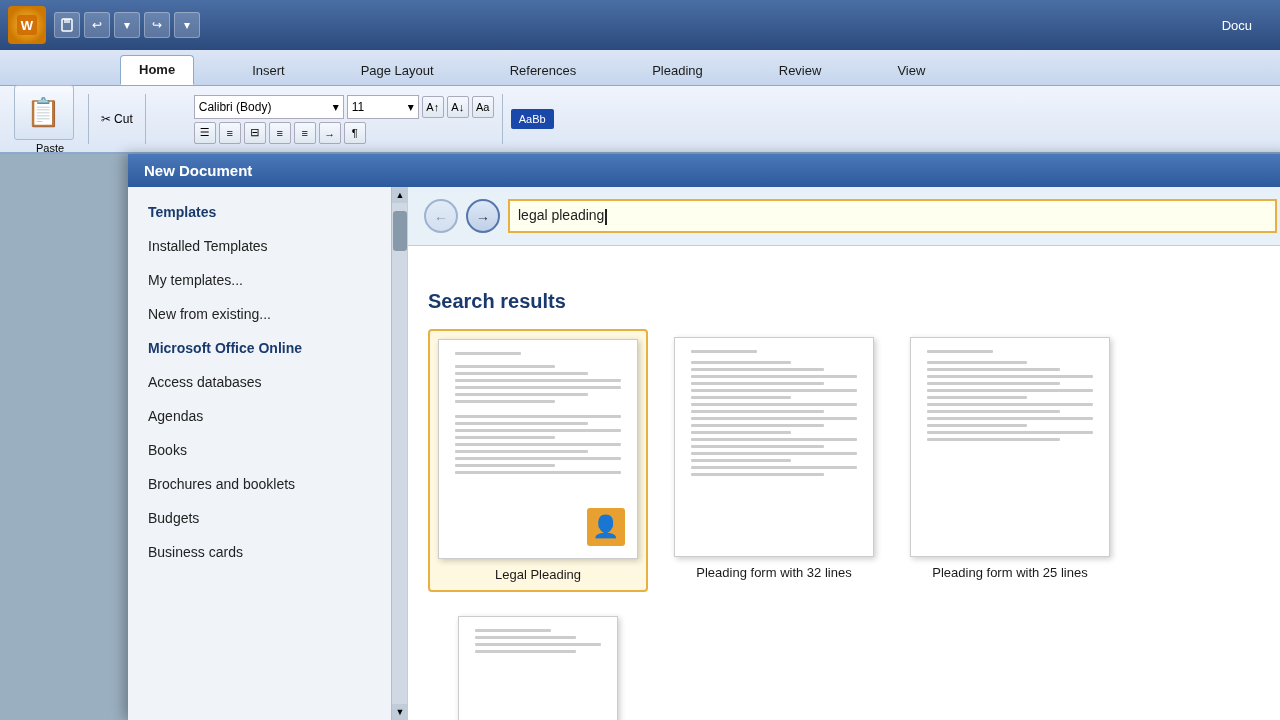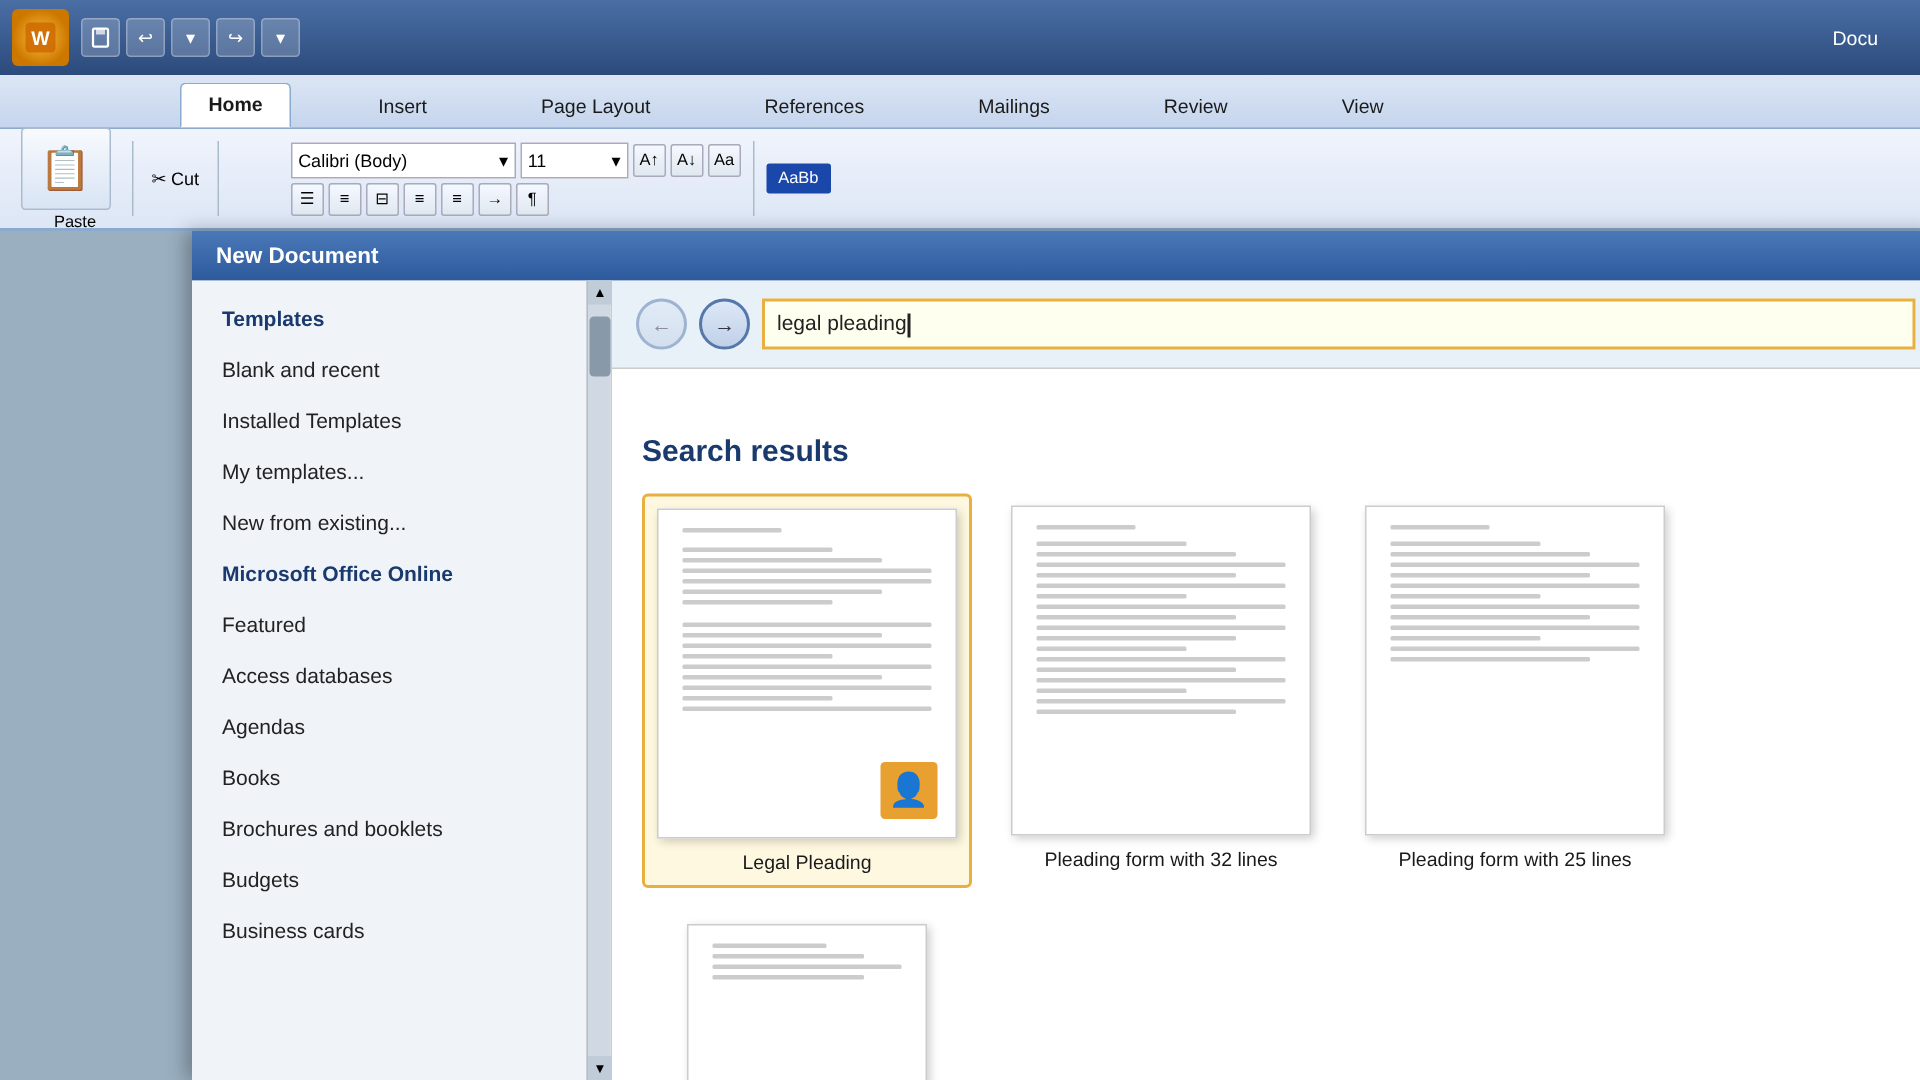--- a/index.html
+++ b/index.html
@@ -432,21 +432,21 @@
     <div class="tb-btn">▾</div>
   </div>
   <div class="title-bar-title">Docu</div>
 </div>
 
 <div class="ribbon-tabs">
   <div class="ribbon-tab active">Home</div>
   <div class="ribbon-tab">Insert</div>
   <div class="ribbon-tab">Page Layout</div>
   <div class="ribbon-tab">References</div>
-  <div class="ribbon-tab">Mailings</div>
+  <div class="ribbon-tab">Pleading</div>
   <div class="ribbon-tab">Review</div>
   <div class="ribbon-tab">View</div>
 </div>
 
 <div class="ribbon-toolbar">
 
   <div style="display:flex;flex-direction:column;align-items:center;gap:2px;padding:0 6px;">
     <div class="paste-big-btn">
       <span class="paste-icon">📋</span>
     </div>
@@ -495,26 +495,24 @@
   <div class="doc-bg"></div>
 
   <div class="new-doc-dialog">
     <div class="dialog-titlebar">New Document</div>
 
     <div class="dialog-content">
 
       <div class="sidebar">
         <div class="sidebar-scroll">
           <div class="sidebar-item bold">Templates</div>
-          <div class="sidebar-item">Blank and recent</div>
           <div class="sidebar-item">Installed Templates</div>
           <div class="sidebar-item">My templates...</div>
           <div class="sidebar-item">New from existing...</div>
           <div class="sidebar-item bold">Microsoft Office Online</div>
-          <div class="sidebar-item">Featured</div>
           <div class="sidebar-item">Access databases</div>
           <div class="sidebar-item">Agendas</div>
           <div class="sidebar-item">Books</div>
           <div class="sidebar-item">Brochures and booklets</div>
           <div class="sidebar-item">Budgets</div>
           <div class="sidebar-item">Business cards</div>
         </div>
 
         <div class="sidebar-scrollbar">
           <div class="scrollbar-arrow up">▲</div>

